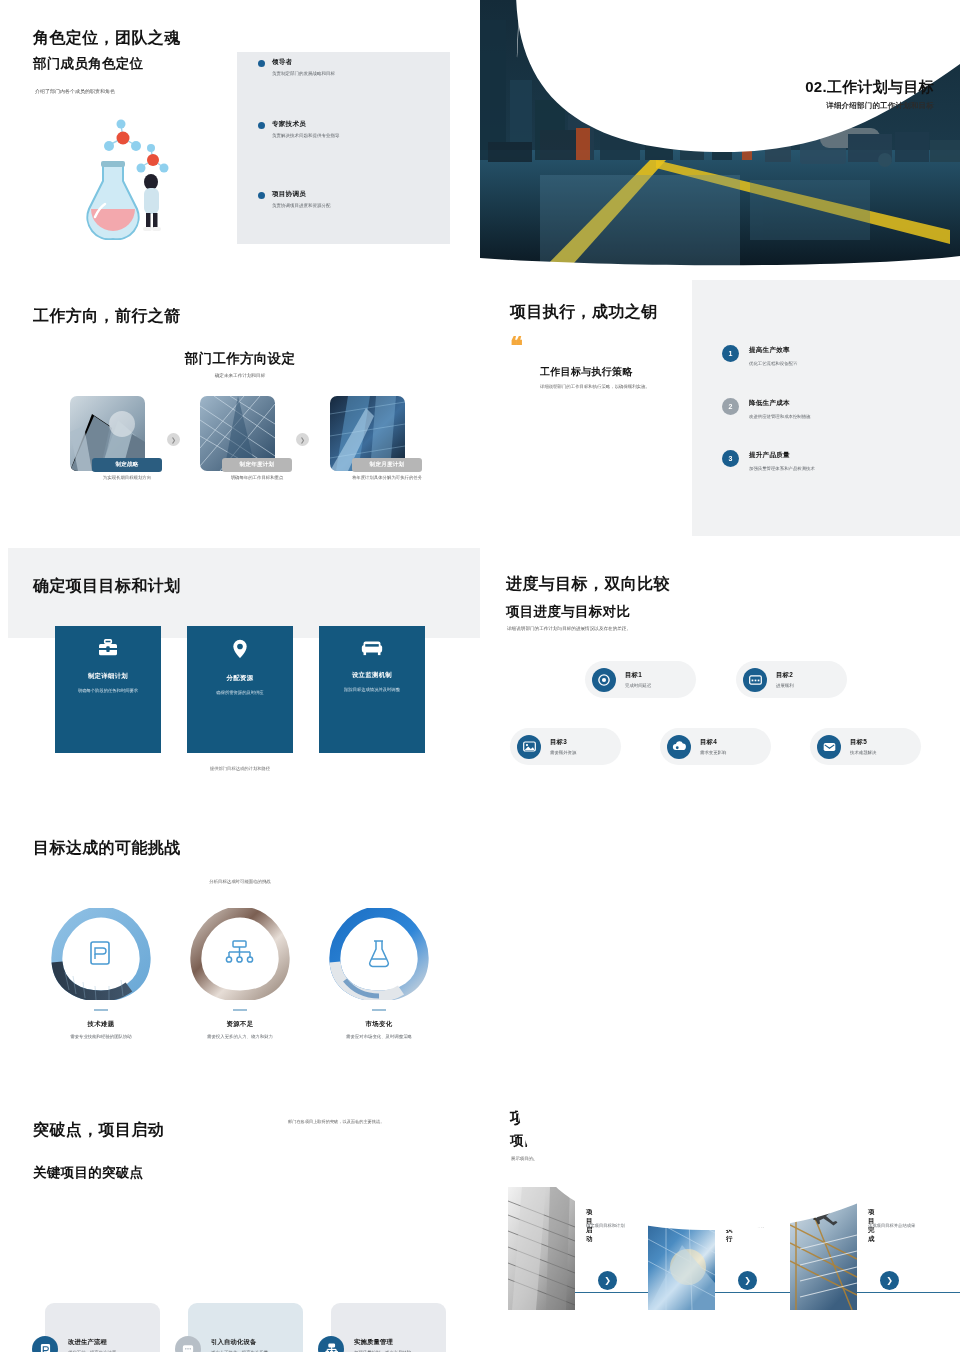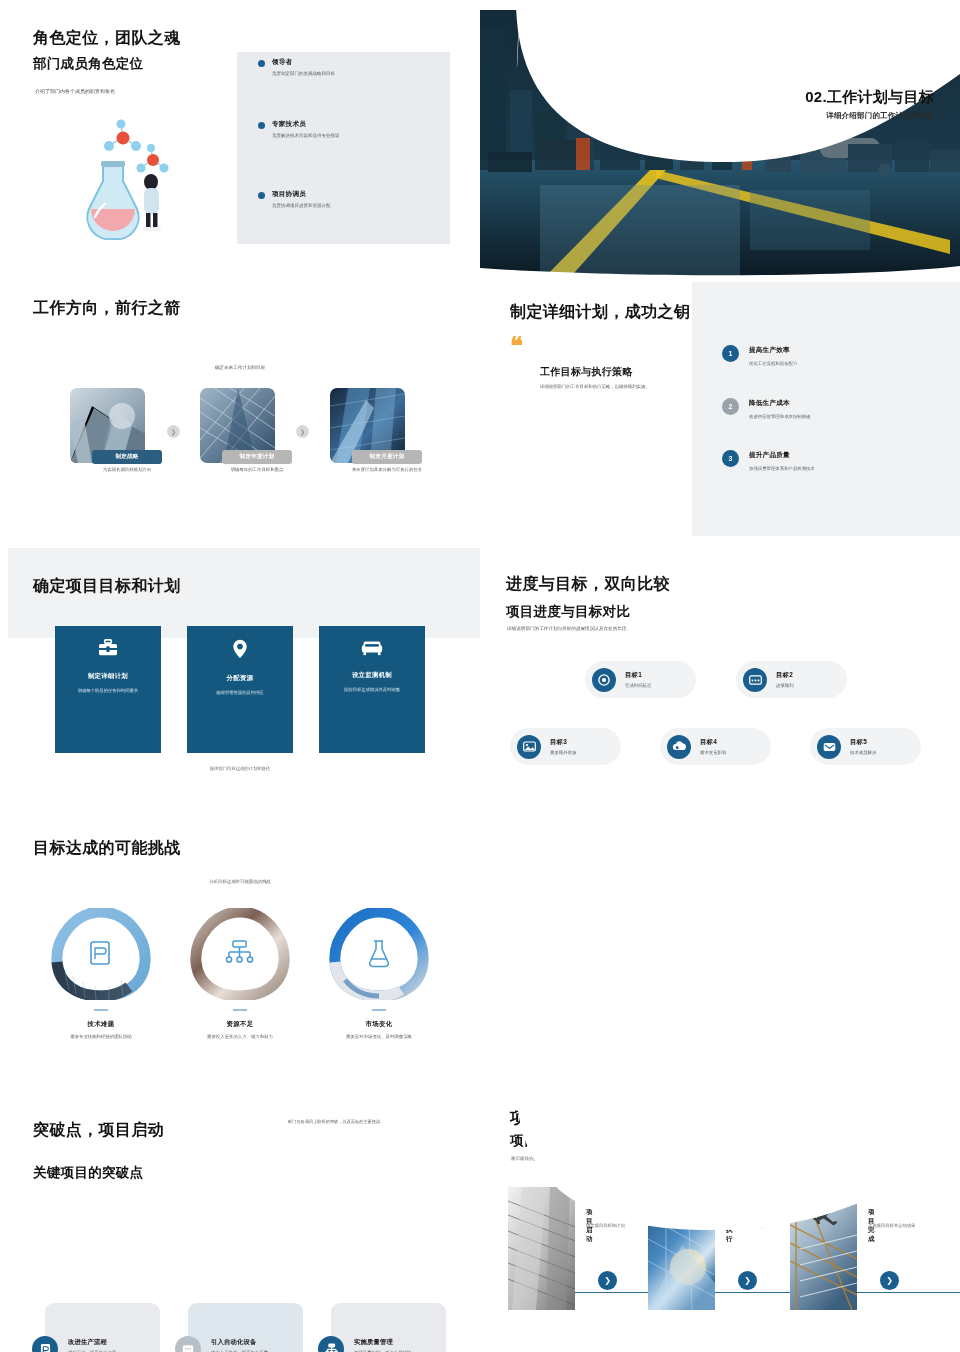--- a/index.html
+++ b/index.html
@@ -27,29 +27,29 @@
   #s1 .role .dot { position:absolute; left:0; top:2px; width:7px; height:7px; border-radius:50%; background:#1b5f94; }
   #s1 .role .rt { margin-left:14px; font-size:6.6px; font-weight:700; color:#16181a; letter-spacing:.2px;}
   #s1 .role .rd { margin-left:14px; margin-top:4px; font-size:4.5px; color:#5c6166; }
   #s1 .r0 { top:58px; } #s1 .r1 { top:120px; } #s1 .r2 { top:190px; }
 
   
   .flask-wrap { position:absolute; left:55px; top:105px; width:130px; height:135px; }
 
   
   .hero { background:#0d1a24; position:relative; }
-  #s2 { left:480px; top:10px; height:272px; padding:0; }
+  #s2 { left:480px; top:0; height:272px; padding:0; }
   #s8 { left:480px; top:820px; height:272px; }
   .hero-img { position:absolute; inset:0; }
   .hero-txt { position:absolute; right:26px; color:#111; text-align:right; z-index:5; }
   .hero-title { font-size:15px; font-weight:700; letter-spacing:.3px; }
   .hero-sub { font-size:7.5px; font-weight:600; color:#2b2b2b; margin-top:4px; letter-spacing:.2px; }
 
   
-  #s3 { left:0; top:280px; height:268px; }
+  #s3 { left:0; top:288px; height:268px; }
   #s3 .t1 { position:absolute; left:33px; top:18px; }
   #s3 .ct { position:absolute; left:0; right:0; top:62px; text-align:center; }
   #s3 .cs { position:absolute; left:0; right:0; top:85px; text-align:center; font-size:4.6px; color:#5d5d5d; }
   .dir-card { position:absolute; width:75px; }
   .dir-img { width:75px; height:75px; border-radius:7px; overflow:hidden; position:relative; }
   .dir-pill { position:absolute; left:22px; top:62px; width:70px; height:14px; border-radius:3px;
               display:flex; align-items:center; justify-content:center;
               font-size:5.6px; font-weight:700; color:#fff; letter-spacing:.2px; }
   .dir-desc { position:absolute; left:12px; top:79px; width:90px; text-align:center; font-size:4.4px; color:#5e5e5e; line-height:1.45; }
   .dir-arrow { position:absolute; width:13px; height:13px; border-radius:50%; background:#d8d8d8;
@@ -249,20 +249,21 @@
       <path d="M0 -10 H40 C 36 60 36 100 40 -10 Z" fill="#ffffff"></path>
     </svg>
     <div class="hero-txt" style="top:78px;">
       <div class="hero-title">02.工作计划与目标</div>
       <div class="hero-sub">详细介绍部门的工作计划和目标</div>
     </div>
   </div>
 
   <div class="slide" id="s3">
     <div class="t1 h-main">工作方向，前行之箭</div>
+    <div class="ct h-sub">部门工作方向设定</div>
     <div class="cs">确定未来工作计划和目标</div>
 
     <div class="dir-card" style="left:70px; top:108px;">
       <div class="dir-img">
         <svg width="75" height="75" viewBox="0 0 75 75">
           <defs>
               <linearGradient id="b1" x1="0" y1="0" x2="1" y2="1">
             <stop offset="0%" stop-color="#cfd9e0"></stop>
                 <stop offset="60%" stop-color="#8fa4b4"></stop>
                 <stop offset="100%" stop-color="#5e7385"></stop>
@@ -331,21 +332,21 @@
           <polygon points="0,75 36,12 44,20 18,75" fill="#bcdcf2" opacity=".55"></polygon>
         </svg>
       </div>
       <div class="dir-pill" style="background:#b6b6b6;">制定月度计划</div>
       <div class="dir-desc">将年度计划具体分解为可执行的任务</div>
     </div>
   </div>
 
   <div class="slide" id="s4">
     <div class="panel"></div>
-    <div class="t1 h-main">制定详细计划，成功之钥</div>
+    <div class="t1 h-main">项目执行，成功之钥</div>
     <div class="quote">❝</div>
     <div class="qt">工作目标与执行策略</div>
     <div class="qd">详细说明部门的工作目标和执行策略，以确保顺利实施。</div>
 
     <div class="goal" id="g0">
       <div class="badge" style="background:#1a5e8e;">1</div>
       <div class="gt">提高生产效率</div>
       <div class="gd">优化工艺流程和设备配置</div>
     </div>
     <div class="goal" id="g1">

